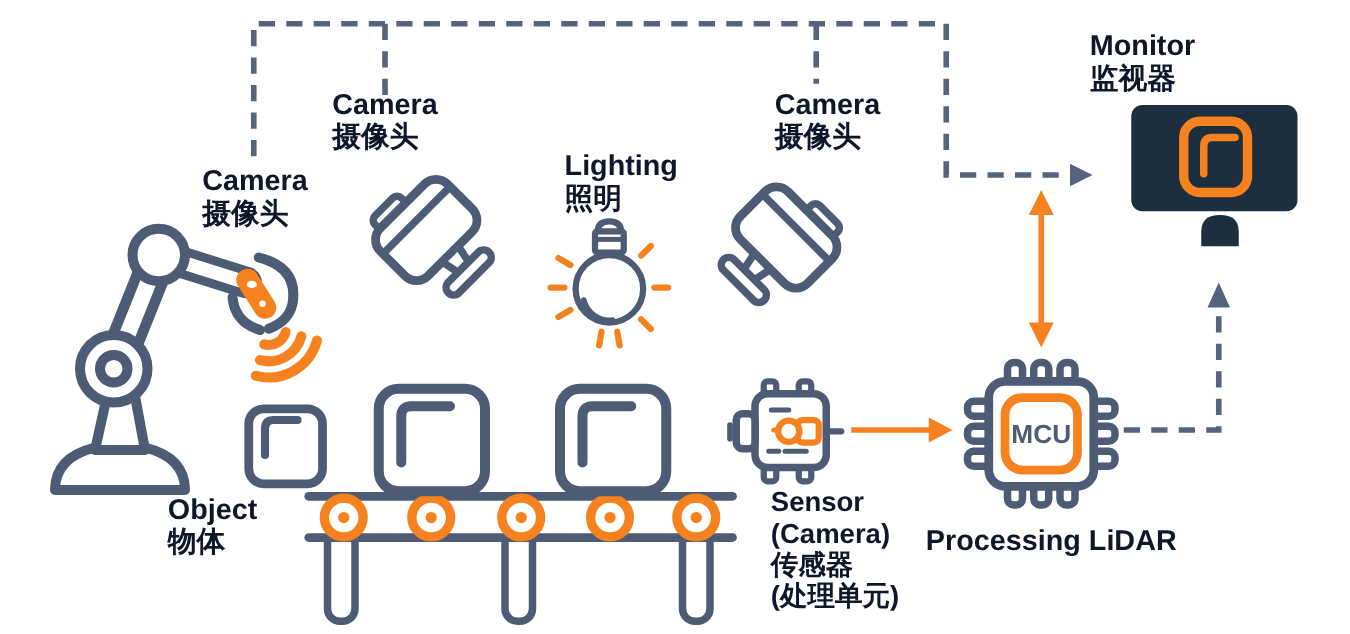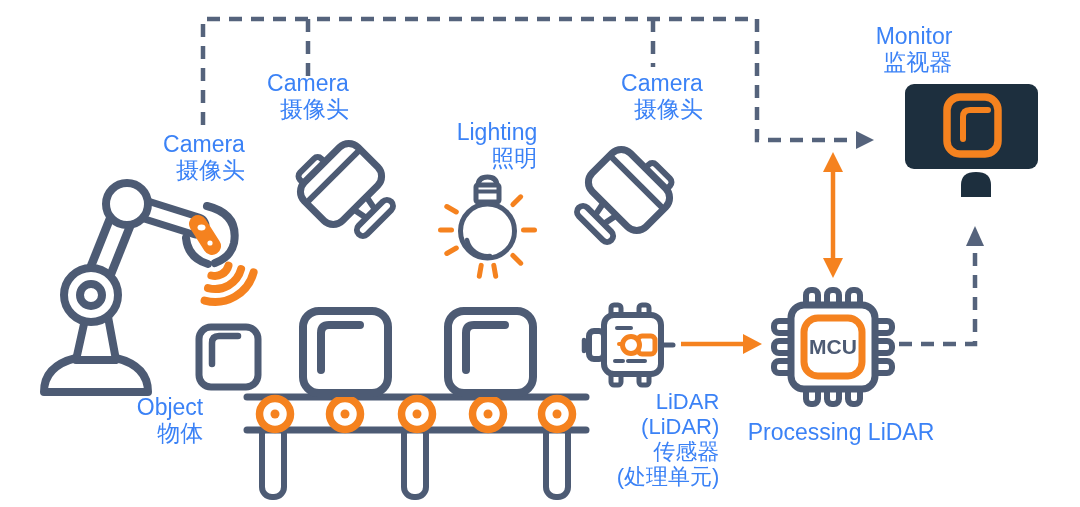--- a/index.html
+++ b/index.html
@@ -2,22 +2,22 @@
 <html><head>
 <meta charset="utf-8">
 <style>
   html,body{margin:0;padding:0;background:#ffffff;}
   .stage{
     position:relative;width:1080px;height:507px;background:#fff;overflow:hidden;
     font-family:"Liberation Sans","DejaVu Sans",sans-serif;
   }
   .stage svg{position:absolute;left:0;top:0;}
   .label{
-    position:absolute;transform:translateX(-50%);text-align:right;
-    font-weight:normal;color:#3b82f6;font-size:23px;line-height:1.14;white-space:nowrap;
+    position:absolute;transform:translateX(-50%);text-align:left;
+    font-weight:bold;color:#0f172a;font-size:23px;line-height:1.14;white-space:nowrap;
   }
   .label.small{font-size:22px;}
 </style>
 </head>
 <body>
 
 <div class="stage">
 
 <svg width="1080" height="507" viewBox="0 0 1080 507" xmlns="http://www.w3.org/2000/svg" xmlns:xlink="http://www.w3.org/1999/xlink">
   <defs>
@@ -196,21 +196,21 @@
   </div>
   <div class="label" style="left:914px;top:23px">
     <span>Monitor</span><br>
     <span>监视器</span>
   </div>
   <div class="label" style="left:170px;top:394px">
     <span>Object</span><br>
     <span>物体</span>
   </div>
   <div class="label small" style="left:668px;top:389px">
-    <span>LiDAR</span><br>
-    <span>(LiDAR)</span><br>
+    <span>Sensor</span><br>
+    <span>(Camera)</span><br>
     <span>传感器</span><br>
     <span>(处理单元)</span>
   </div>
   <div class="label" style="left:841px;top:419px">
     <span>Processing LiDAR</span><br>
   </div>
 </div>
 
 </body></html>

